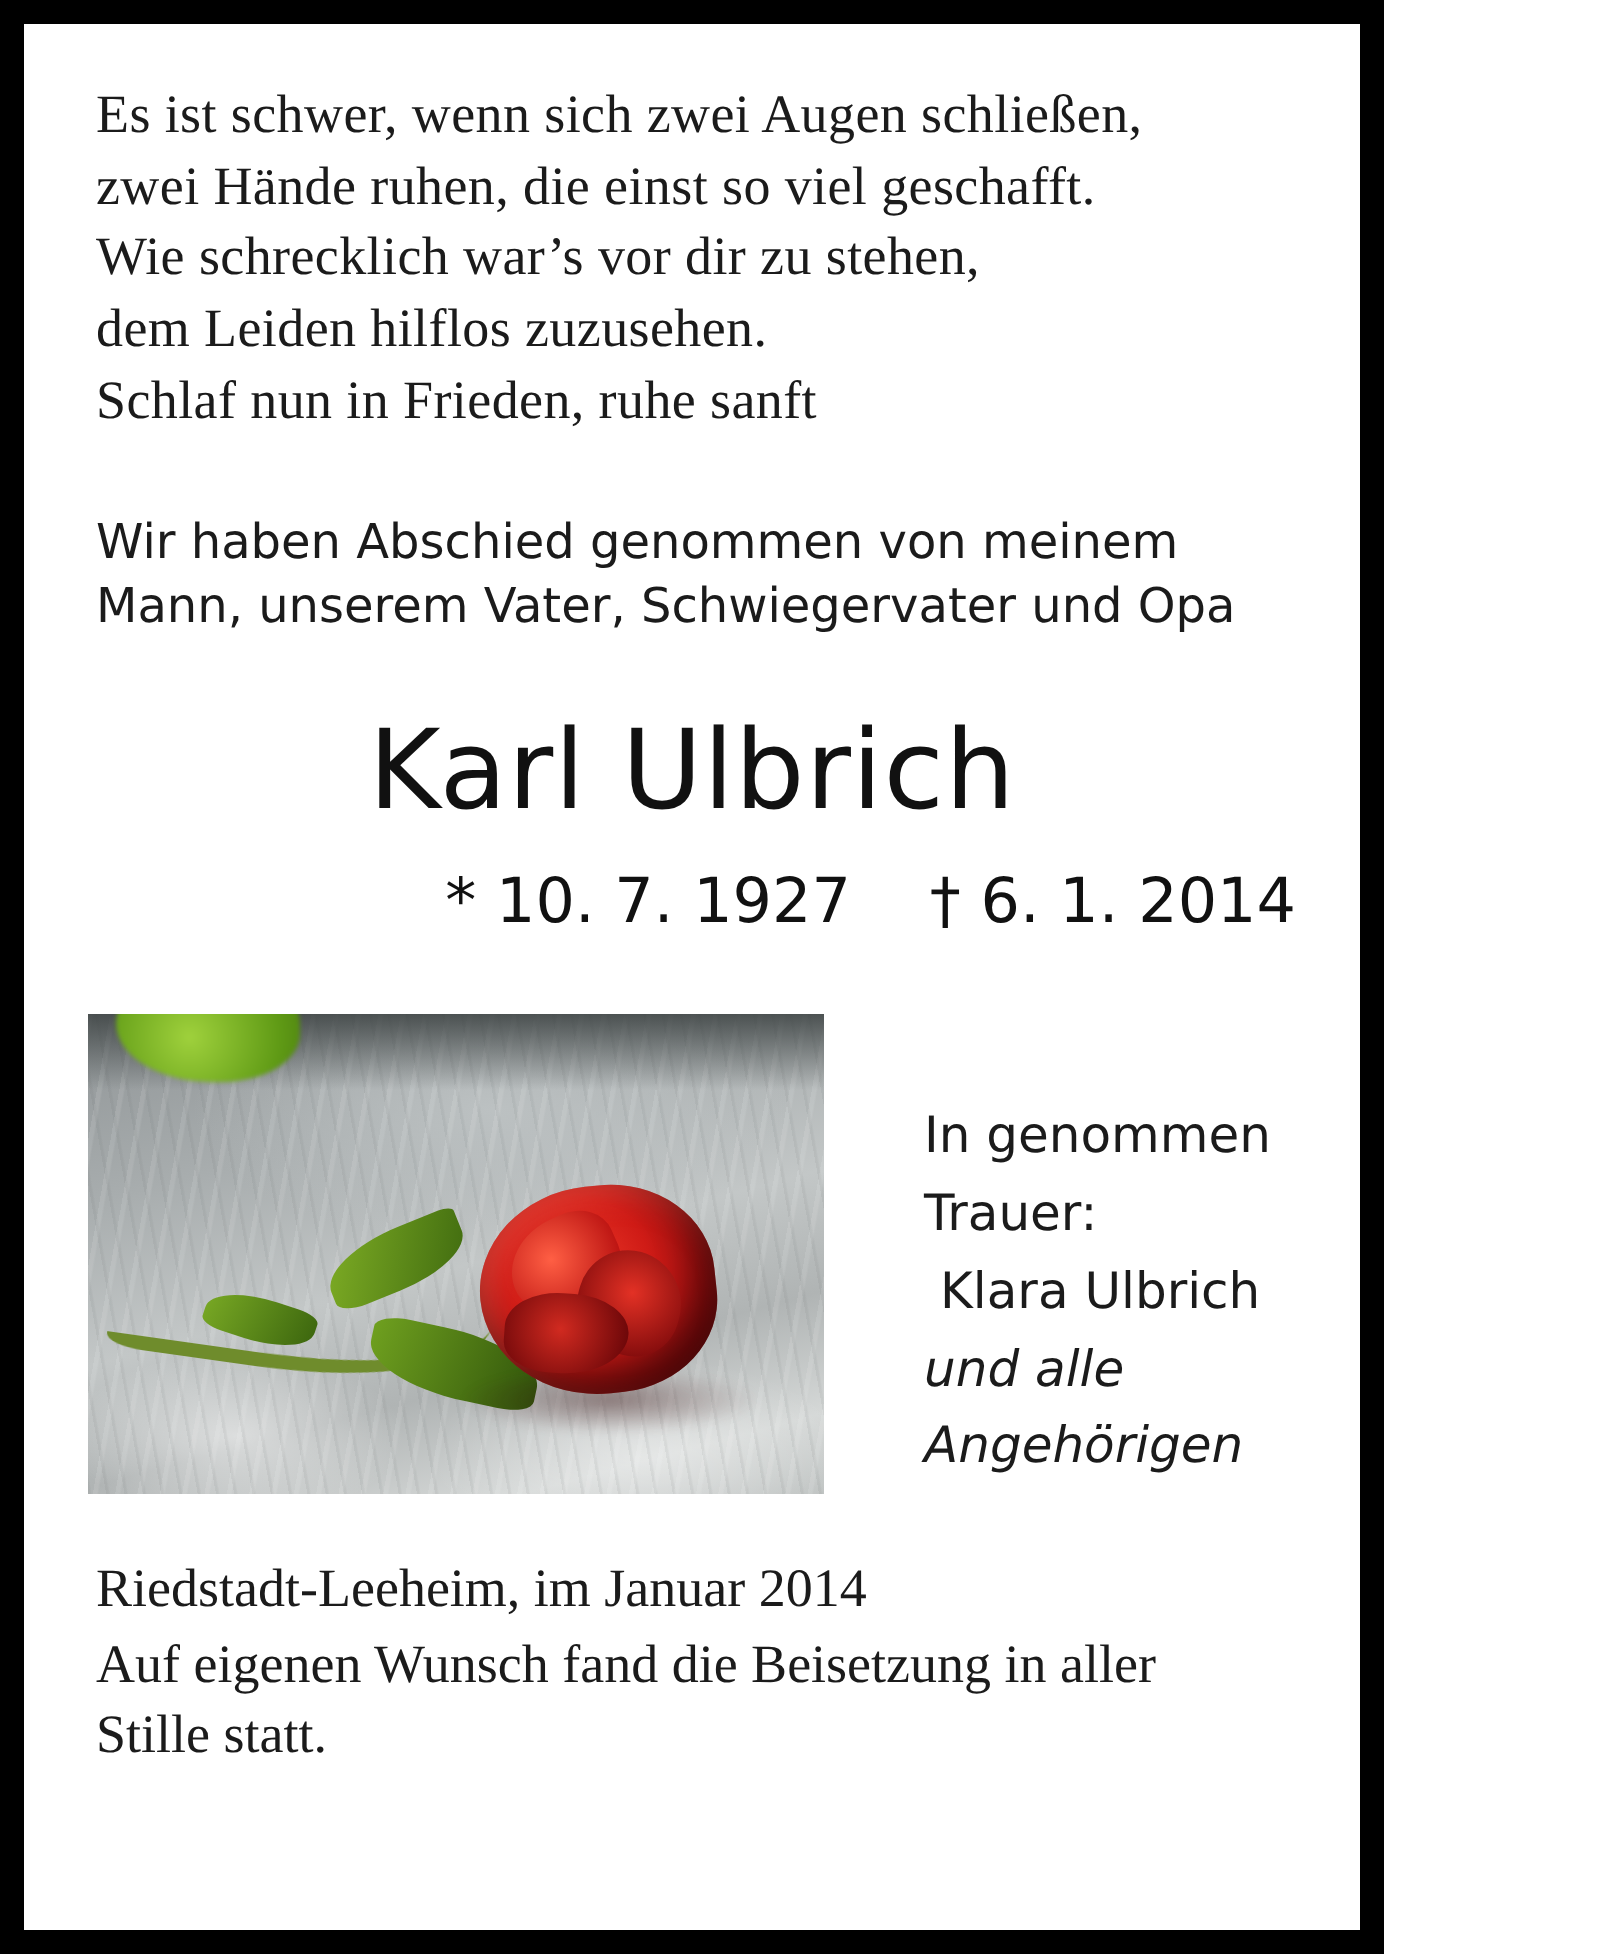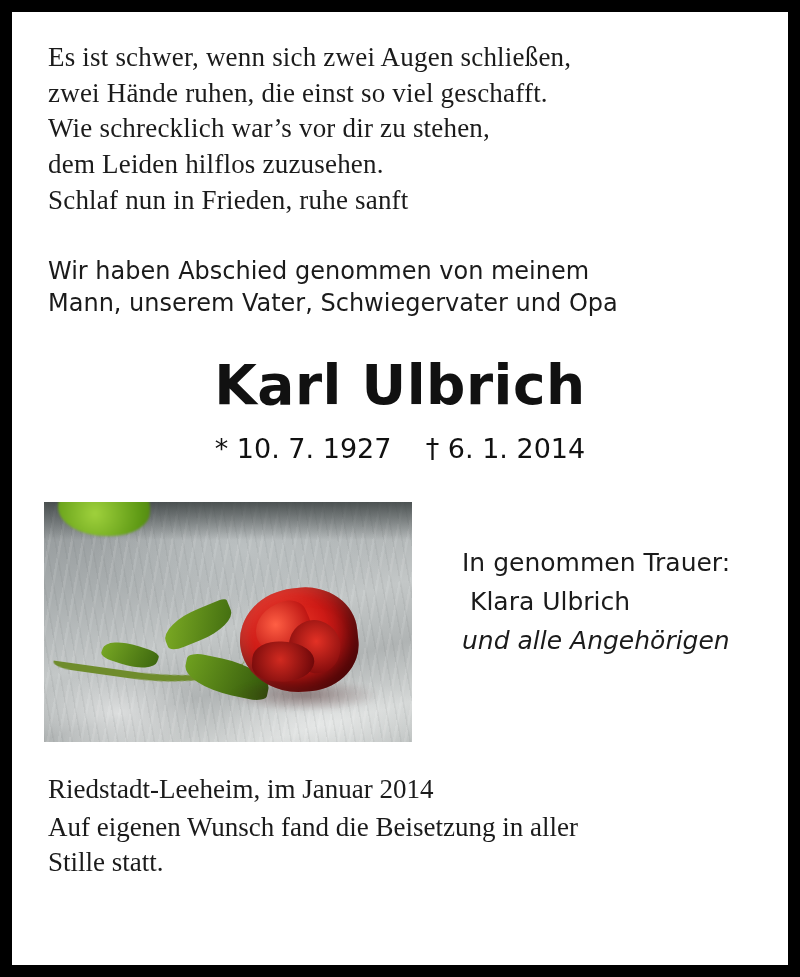--- a/index.html
+++ b/index.html
@@ -9,21 +9,21 @@
   }
   body {
     width: 800px;
     height: 977px;
     font-family: "Liberation Serif", serif;
     color: #1b1b1b;
     overflow: hidden;
   }
   .obituary {
     box-sizing: border-box;
-    width: 800px;
+    width: 692px;
     height: 977px;
     border: 12px solid #000000;
     background: #ffffff;
     padding: 24px 32px 10px 32px;
     position: relative;
   }
   .poem {
     font-size: 27px;
     line-height: 1.32;
     letter-spacing: 0.2px;
@@ -39,29 +39,29 @@
     font-family: "DejaVu Sans", sans-serif;
     font-size: 24px;
   }
   .intro .line {
     white-space: pre;
   }
   .name {
     text-align: center;
     font-family: "DejaVu Sans", sans-serif;
     font-size: 55px;
-    font-weight: 700;
+    font-weight: 400;
     letter-spacing: 0.5px;
     margin-top: 34px;
     color: #111;
   }
   .dates {
-    text-align: center;
-    font-family: "DejaVu Sans", sans-serif;
-    font-size: 27px;
+    text-align: right;
+    font-family: "DejaVu Sans", sans-serif;
+    font-size: 31px;
     margin-top: 16px;
     color: #111;
     white-space: pre;
   }
   .middle {
     display: flex;
     align-items: flex-start;
     margin-top: 38px;
   }
   .photo {

